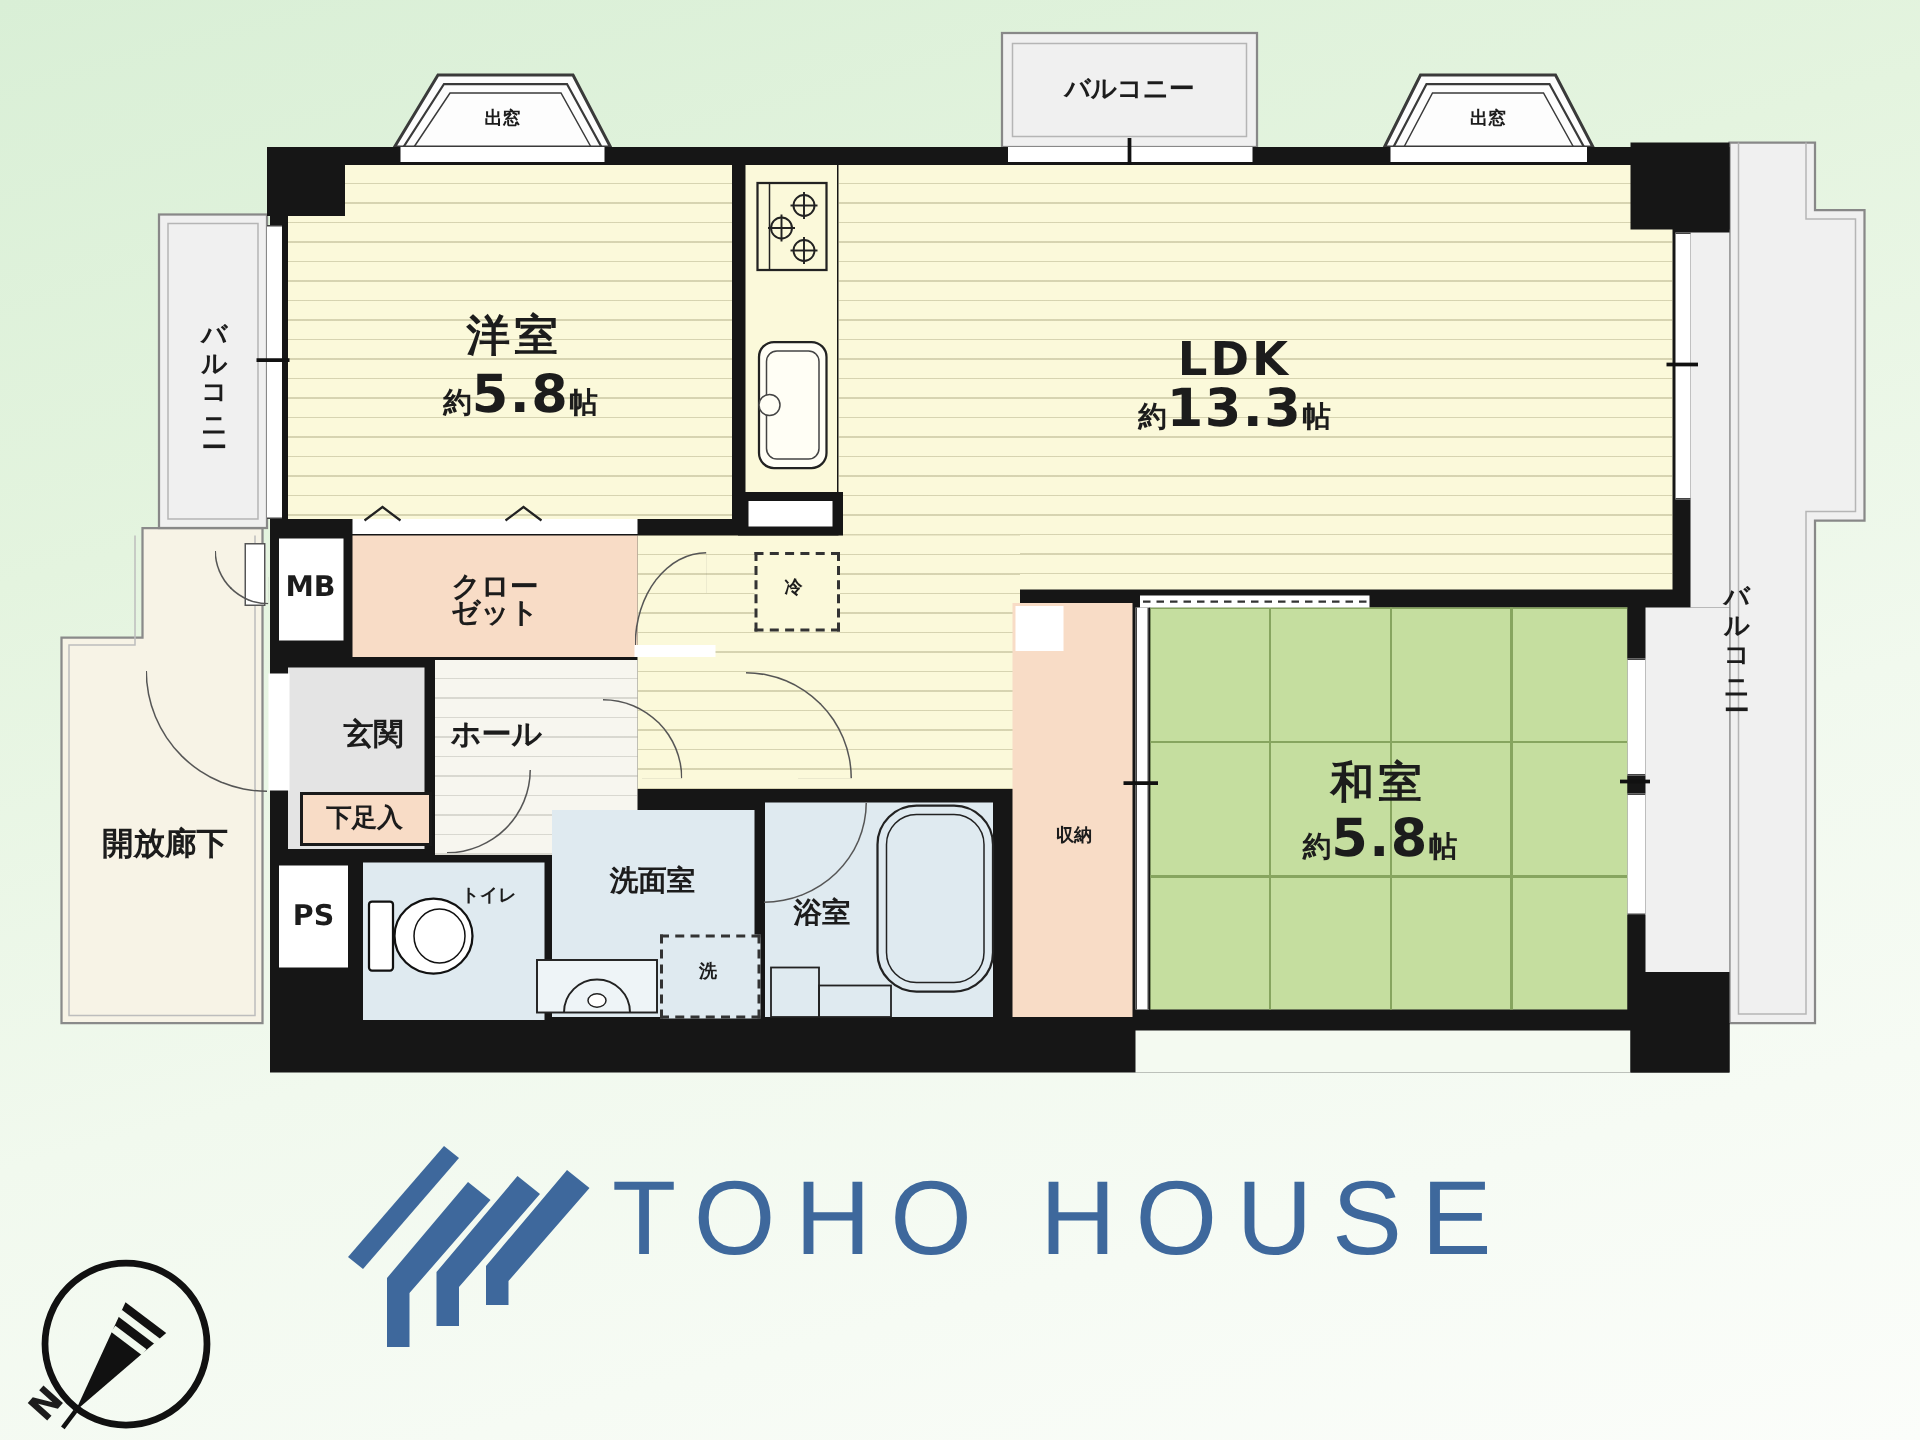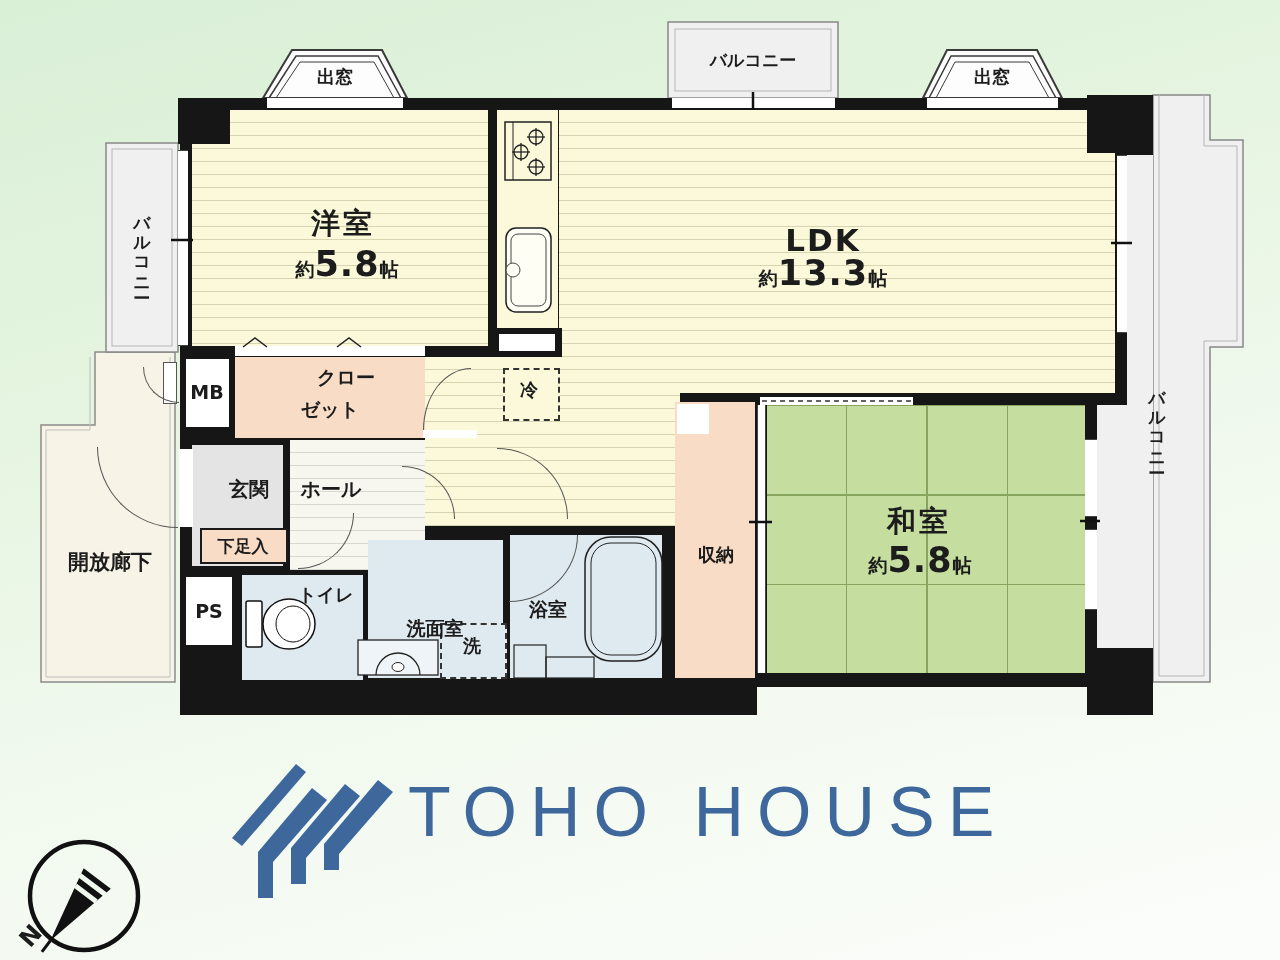--- a/index.html
+++ b/index.html
@@ -5,21 +5,21 @@
   html,body{margin:0;padding:0;background:#fff;}
   #stage{
     position:relative;width:1280px;height:960px;overflow:hidden;
     font-family:"DejaVu Sans","Liberation Sans",sans-serif;
     background:linear-gradient(165deg,#d9efd6 0%,#e4f4df 30%,#f1f9ee 60%,#fbfdfa 100%);
   }
   .abs{position:absolute;}
   .lbl{position:absolute;transform:translate(-50%,-50%);font-weight:bold;color:#1c1c1c;
        white-space:nowrap;line-height:1.1;text-align:center;}
   .vert{writing-mode:vertical-rl;letter-spacing:2px;}
-  .s17{font-size:17px;}.s18{font-size:18px;font-family:Liberation Mono, monospace;}.s19{font-size:19px;}.s20{font-size:20px;}
+  .s17{font-size:17px;}.s18{font-size:12px;}.s19{font-size:19px;}.s20{font-size:20px;}
   .s21{font-size:21px;}.s24{font-size:24px;}.s29{font-size:29px;letter-spacing:3px;}
   .s31{font-size:31px;letter-spacing:2px;}
   .sizeline{display:flex;align-items:baseline;justify-content:center;font-weight:bold;}
   .sizeline .pre,.sizeline .unit{font-size:19px;}
   .sizeline .val{font-size:35px;letter-spacing:1px;}
   .stripes{background:#fbf9da;
     background-image:repeating-linear-gradient(to bottom,rgba(0,0,0,0) 0 12px,rgba(120,115,70,.28) 12px 13px);}
   .stripes-w{background:#f7f6ef;
     background-image:repeating-linear-gradient(to bottom,rgba(0,0,0,0) 0 12px,rgba(110,110,100,.22) 12px 13px);}
   .cream{background:#fbf9da;}
@@ -232,29 +232,29 @@
 
   <div class="lbl s29" style="left:919px;top:522px;">和室</div>
   <div class="lbl" style="left:920px;top:560px;">
     <span class="sizeline">
       <span class="pre">約</span>
       <span class="val">5.8</span>
       <span class="unit">帖</span>
     </span>
   </div>
 
-  <div class="lbl s19" style="left:330px;top:377px;margin-left:16px;">クロー</div>
+  <div class="lbl s19" style="left:330px;top:392px;">クロー</div>
   <div class="lbl s19" style="left:330px;top:409px;">ゼット</div>
   <div class="lbl s19" style="left:207px;top:392px;text-align:right;">MB</div>
   <div class="lbl s19" style="left:209px;top:611px;">PS</div>
   <div class="lbl s20" style="left:249px;top:489px;">玄関</div>
   <div class="lbl s17" style="left:243px;top:546px;">下足入</div>
   <div class="lbl s20" style="left:331px;top:489px;">ホール</div>
   <div class="lbl s18" style="left:326px;top:597px;">トイレ</div>
-  <div class="lbl s19" style="left:435px;top:588px;margin-top:40px;">洗面室</div>
+  <div class="lbl s19" style="left:435px;top:588px;">洗面室</div>
   <div class="lbl s18" style="left:472px;top:648px;">洗</div>
   <div class="lbl s19" style="left:548px;top:609px;">浴室</div>
   <div class="lbl s18" style="left:716px;top:557px;">収納</div>
   <div class="lbl s18" style="left:529px;top:392px;">冷</div>
 
   <div id="logo-text">TOHO HOUSE</div>
   <div class="lbl s24" style="left:31px;top:936px;transform:translate(-50%,-50%) rotate(-48deg);">N</div>
 </div>
 
 </body></html>

